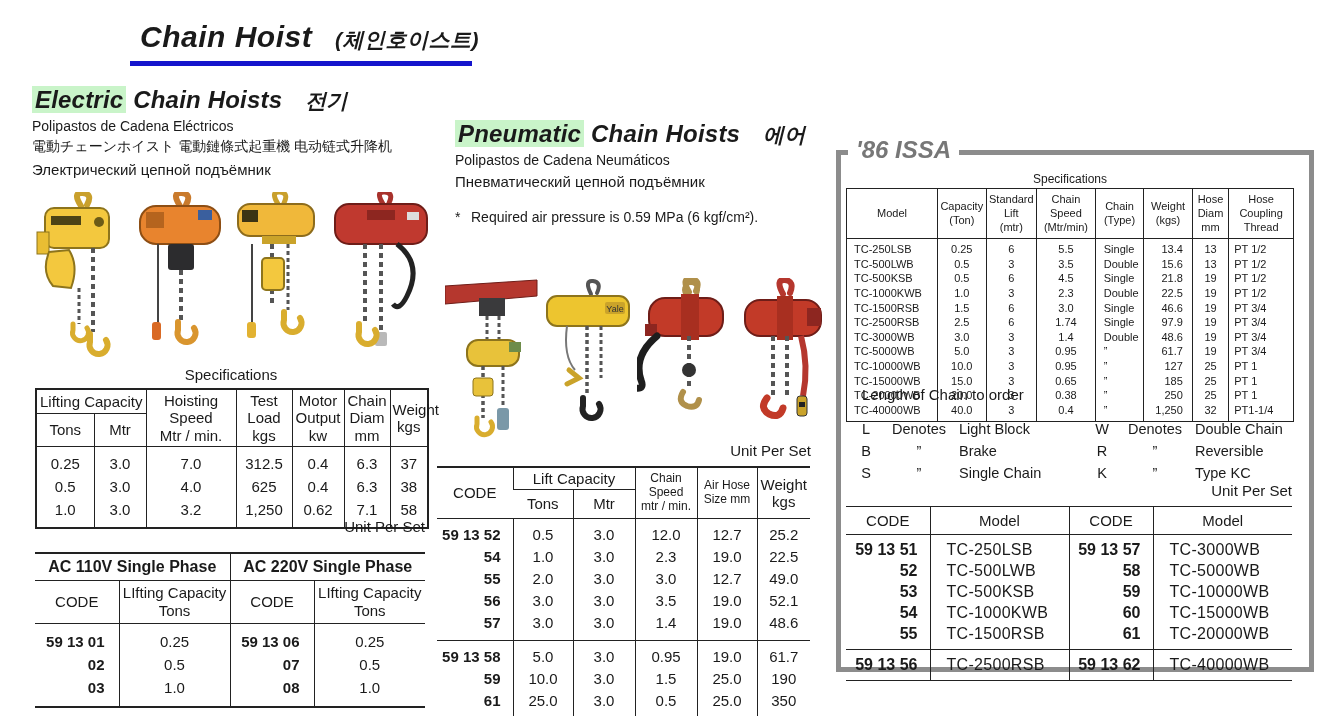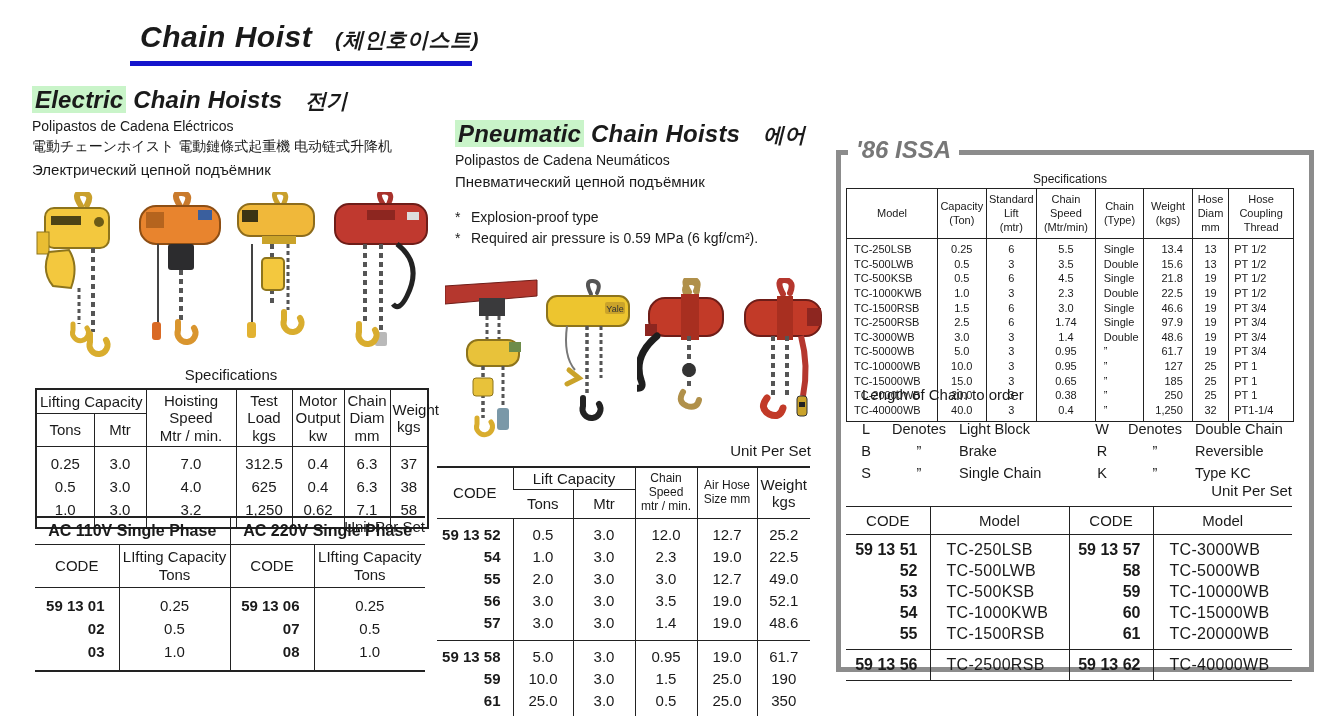--- a/index.html
+++ b/index.html
@@ -240,21 +240,21 @@
         <td>1,250</td>
         <td>0.62</td>
         <td>7.1</td>
         <td>58</td>
       </tr>
     </tbody>
 </table>
 
 <div class="abs ups" style="left:35px;top:518px;width:390px;text-align:right;">Unit Per Set</div>
 
-<table class="actab abs" style="left:35px;top:516px;">
+<table class="actab abs" style="left:35px;top:552px;">
   <colgroup>
       <col style="width:84px">
       <col style="width:111px">
       <col style="width:84px">
       <col style="width:111px">
     </colgroup>
   <thead>
     <tr>
       <th colspan="2">AC 110V Single Phase</th>
       <th colspan="2">AC 220V Single Phase</th>
@@ -291,23 +291,20 @@
 </table>
 
 <div class="abs" style="left:455px;top:120px;width:380px;">
   <div class="sec-h">
     <span class="hl">Pneumatic</span><span> Chain Hoists</span>
     <span class="kr">에어</span>
   </div>
   <div class="sub1" style="margin-top:3px;">Polipastos de Cadena Neumáticos</div>
   <div class="sub3" style="margin-top:5px;">Пневматический цепной подъёмник</div>
   <div class="notes" style="margin-top:17px;">
-    <div>
-      <span class="star">*</span><span>Explosion-proof type</span>
-    </div>
     <div>
       <span class="star">*</span><span>Required air pressure is 0.59 MPa (6 kgf/cm²).</span>
     </div>
   </div>
 </div>
 
 <div class="abs imgrow" style="left:445px;top:278px;width:385px;height:166px;">
   <svg width="95" height="166" viewBox="0 0 95 166">
     <path d="M0 8 L92 2 L92 18 L0 26 z" fill="#b5372e" stroke="#6e1d18"></path>
     <rect x="34" y="20" width="26" height="18" fill="#3a3a3c"></rect>

